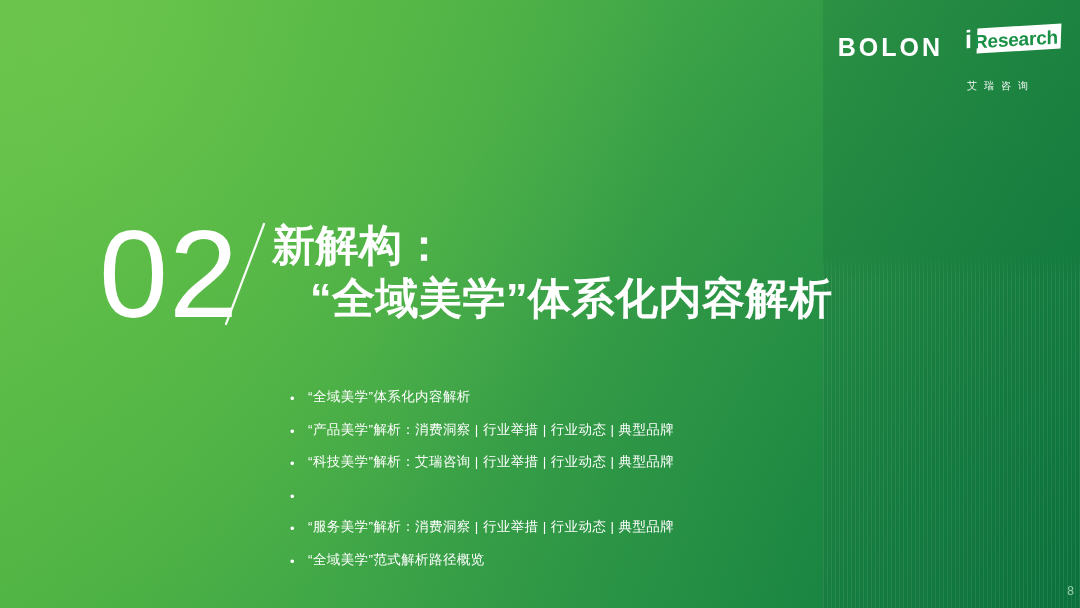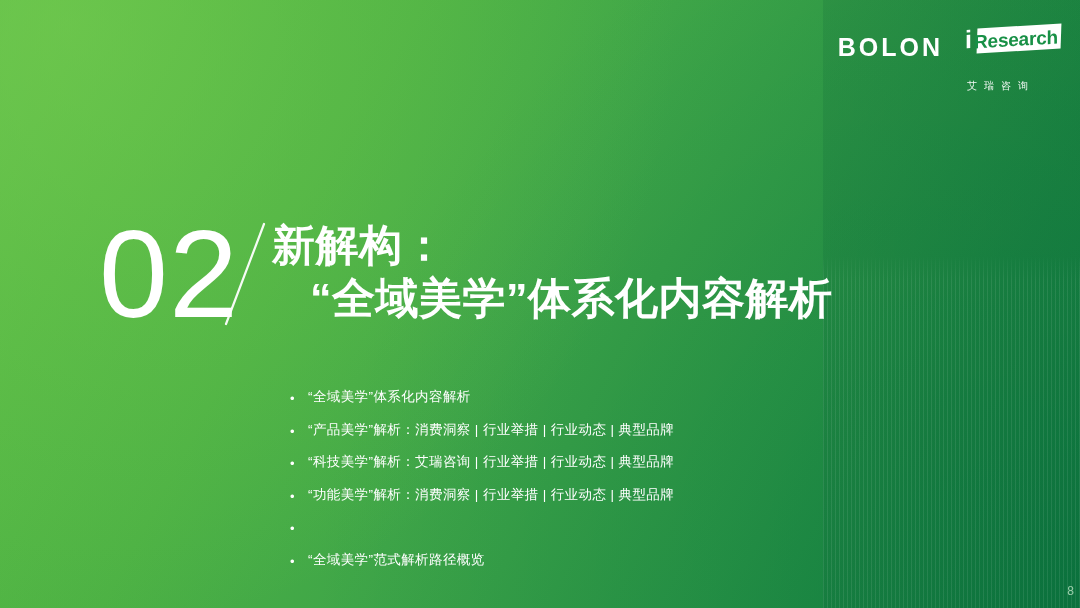--- a/index.html
+++ b/index.html
@@ -270,24 +270,24 @@
     <div class="bullet-row">
       <span class="bullet-dot">•</span>
       <span class="bullet-text">“产品美学”解析：消费洞察 | 行业举措 | 行业动态 | 典型品牌</span>
     </div>
     <div class="bullet-row">
       <span class="bullet-dot">•</span>
       <span class="bullet-text">“科技美学”解析：艾瑞咨询 | 行业举措 | 行业动态 | 典型品牌</span>
     </div>
     <div class="bullet-row">
       <span class="bullet-dot">•</span>
-      <span class="bullet-text">“功能美学”解析：消费洞察 | 行业举措 | 行业动态 | 典型品牌</span>
-    </div>
-    <div class="bullet-row">
-      <span class="bullet-dot">•</span>
+    </div>
+    <div class="bullet-row">
+      <span class="bullet-dot">•</span>
+      <span class="bullet-text">“服务美学”解析：消费洞察 | 行业举措 | 行业动态 | 典型品牌</span>
     </div>
     <div class="bullet-row">
       <span class="bullet-dot">•</span>
       <span class="bullet-text">“全域美学”范式解析路径概览</span>
     </div>
   </div>
 
   <div class="page-num">8</div>
 
 </div>

